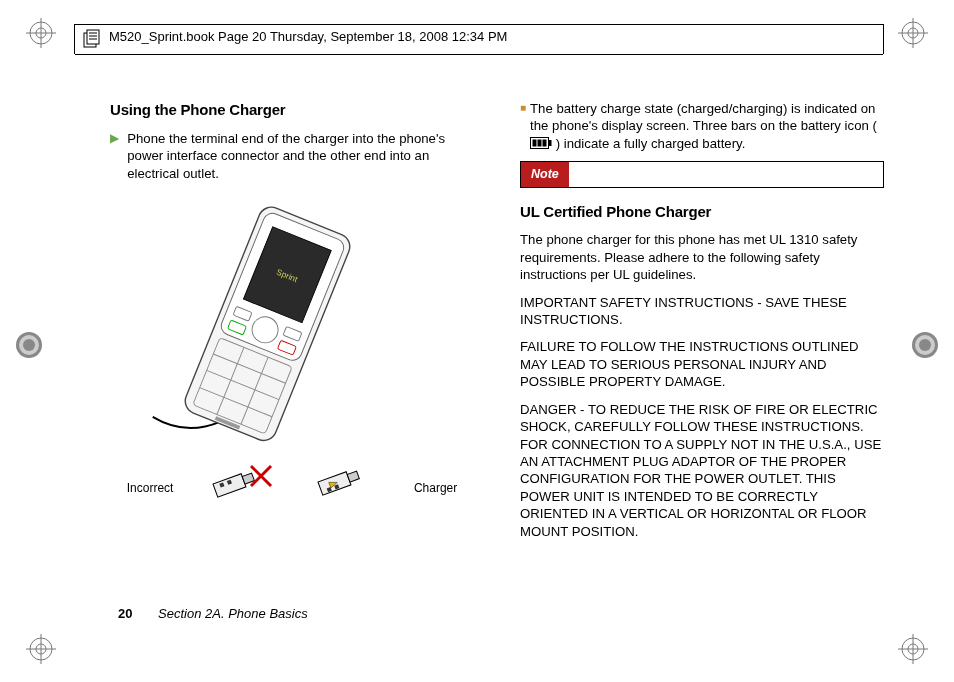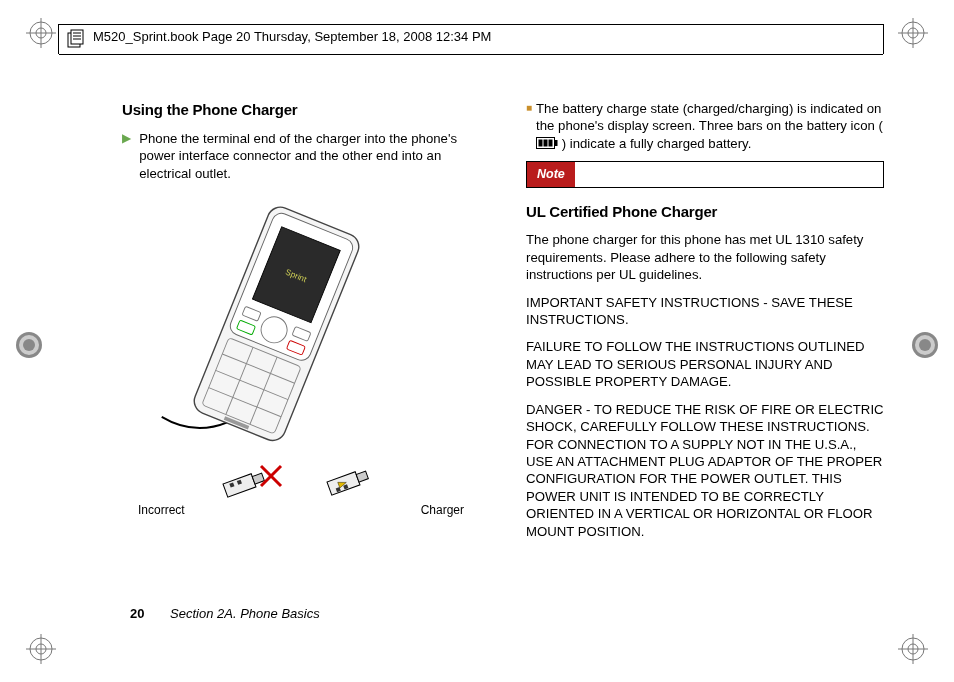--- a/index.html
+++ b/index.html
@@ -22,21 +22,21 @@
   .corner-tl { top: 18px; left: 26px; }
   .corner-tr { top: 18px; right: 26px; }
   .corner-bl { bottom: 18px; left: 26px; }
   .corner-br { bottom: 18px; right: 26px; }
   .side-l   { top: 330px; left: 14px; }
   .side-r   { top: 330px; right: 14px; }
 
   
   .crop-header {
     position: absolute;
-    top: 24px; left: 58px; right: 70px;
+    top: 24px; left: 74px; right: 70px;
     height: 30px;
     border: 0.8px solid #000;
     border-bottom: none;
     padding: 4px 10px 0 34px;
     font-size: 13px;
   }
   .crop-header::after{
     content:"";
     position:absolute;
     left:0; right:0; bottom:-1px;
@@ -54,21 +54,20 @@
     left:6px; top:3px;
     width:22px;height:22px;
   }
 
   
   .page {
     position: absolute;
     top: 100px; left: 110px; right: 70px; bottom: 60px;
     display: flex;
     gap: 46px;
-    margin-left: 12px;
   }
   .col {
     flex: 1 1 0;
     font-size: 13.2px;
     line-height: 1.32;
   }
   h2.section {
     font-size: 15px;
     font-weight: 600;
     margin-bottom: 10px;
@@ -92,21 +91,21 @@
   }
   .illus {
     margin: 12px 0 6px 0;
     text-align: center;
   }
   .illus svg{max-width:100%;}
   .small-label{font-size:12px;}
   .under-row{
     display:flex;
     justify-content:space-around;
-    align-items:flex-end;
+    align-items:center;
     margin-top:-6px;
   }
   .footer-line{
     position:absolute;
     left:8px; bottom:0;
     font-style: italic;
     font-size:13px;
   }
   .footer-line .pn{ font-weight:600; margin-right:22px; font-style:normal;}
   .note-box{

